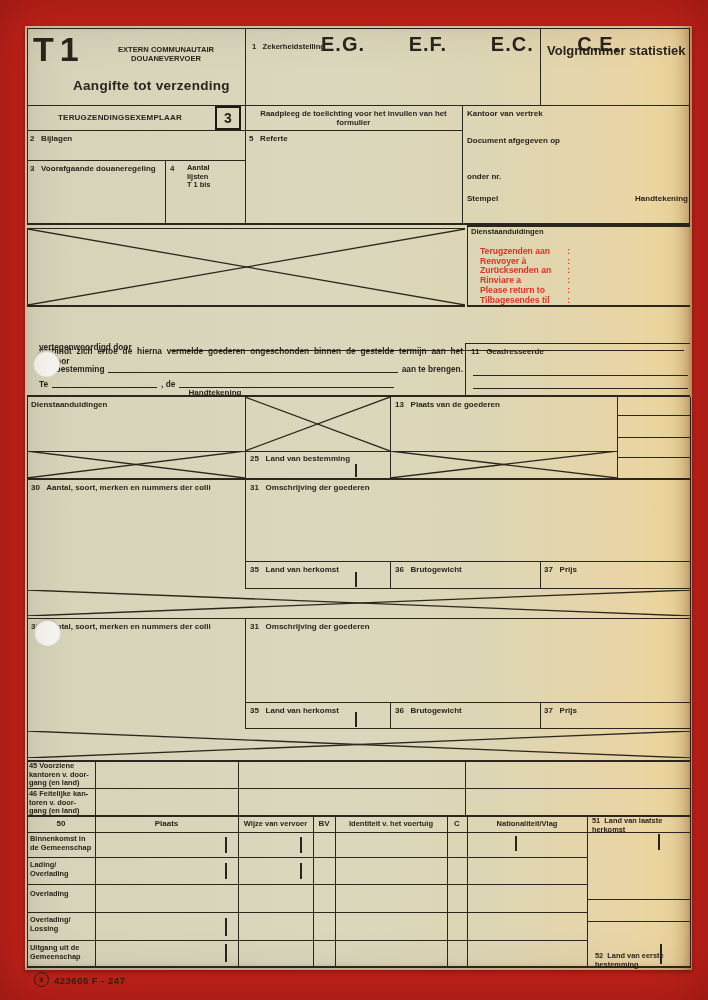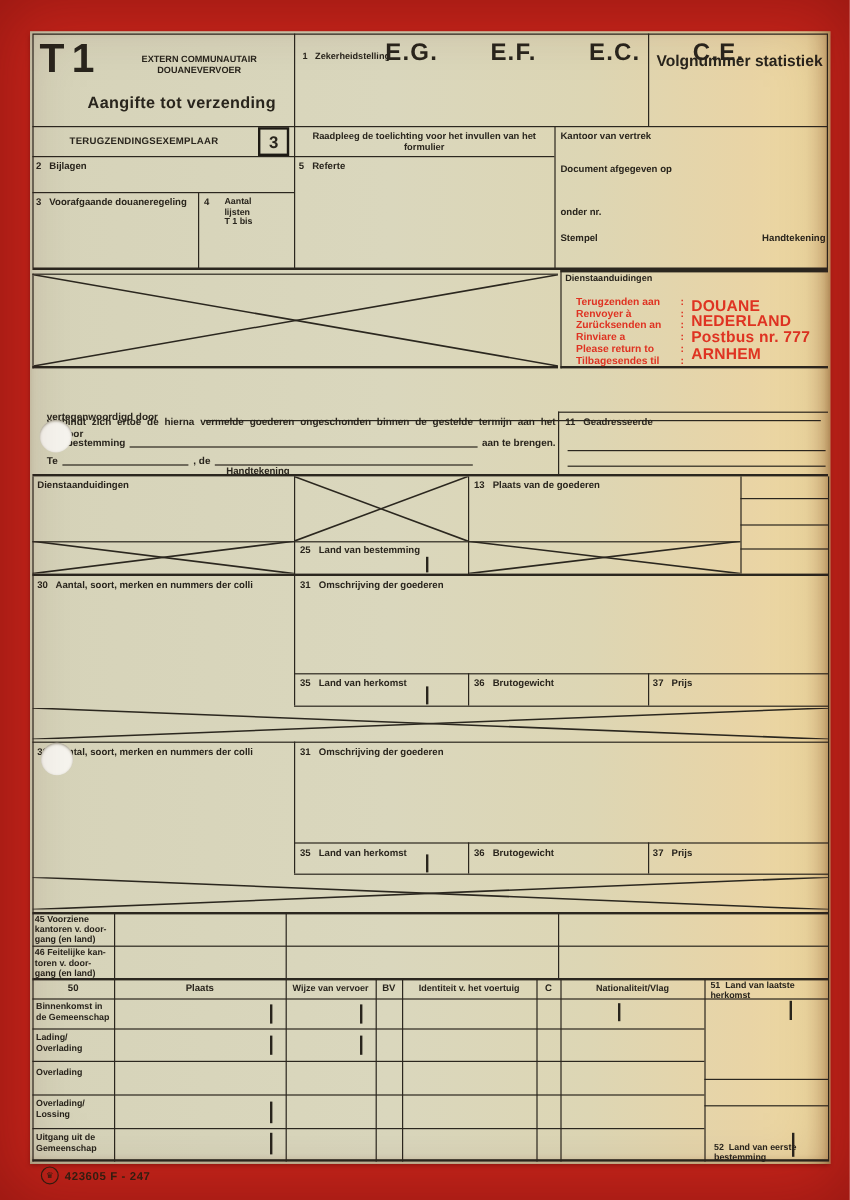--- a/index.html
+++ b/index.html
@@ -19,21 +19,21 @@
   .ctr{display:flex;align-items:center;justify-content:center;text-align:center;}
   .box{position:absolute;box-sizing:border-box;}
   .x{position:absolute;}
   .x line{stroke:#2b271f;stroke-width:1.3;}
   .tick{position:absolute;width:2px;background:#29251d;}
   .wline{position:absolute;display:flex;align-items:flex-end;font-weight:bold;font-size:8.3px;color:#29251d;}
   .fill{flex:1;border-bottom:1px solid #2b271f;height:9px;margin:0 4px 1px 4px;}
   .fillw{border-bottom:1px solid #2b271f;height:9px;margin:0 4px 1px 4px;}
   .hole{position:absolute;width:27px;height:27px;border-radius:50%;background:#f7f5ef;
         box-shadow:inset 0 1px 2px rgba(90,80,50,.5);}
-  .red{color:#df3322;}
+  .red{color:#df3322;text-align:right;}
   .retline{display:flex;justify-content:space-between;font-weight:bold;font-size:8.6px;line-height:9.7px;}
   .addr{font-weight:bold;font-size:13px;line-height:13.2px;letter-spacing:.2px;}
   .footer-code{position:absolute;left:54px;top:975px;font-weight:bold;font-size:9.5px;color:#332012;letter-spacing:.5px;}
   .emblem{position:absolute;left:34px;top:972px;width:13px;height:13px;border:1.6px solid #332012;border-radius:50%;
           display:flex;align-items:center;justify-content:center;font-size:7px;color:#332012;}
 </style>
 </head>
 <body>
 
 <div id="stage">
@@ -101,26 +101,20 @@
         </div>
     <div class="retline">
           <span>Please return to</span>
           <span>:</span>
         </div>
     <div class="retline">
           <span>Tilbagesendes til</span>
           <span>:</span>
         </div>
   </div>
-  <div class="box red addr" style="left:551px;top:222px;">
-    <div>DOUANE</div>
-    <div>NEDERLAND</div>
-    <div>Postbus nr. 777</div>
-    <div>ARNHEM</div>
-  </div>
 
   <div class="wline" style="left:14px;top:315px;width:649px;gap:35px;">
     <span>vertegenwoordigd door</span>
         <span class="fill"></span>
   </div>
   <div class="lbl" style="left:14px;top:321px;width:424px;font-size:8.3px;text-align:justify;text-align-last:justify;">verbindt zich ertoe de hierna vermelde goederen ongeschonden binnen de gestelde termijn aan het kantoor</div>
   <div class="wline" style="left:14px;top:337px;width:424px;">
     <span>van bestemming</span>
         <span class="fill"></span>
         <span>aan te brengen.</span>

